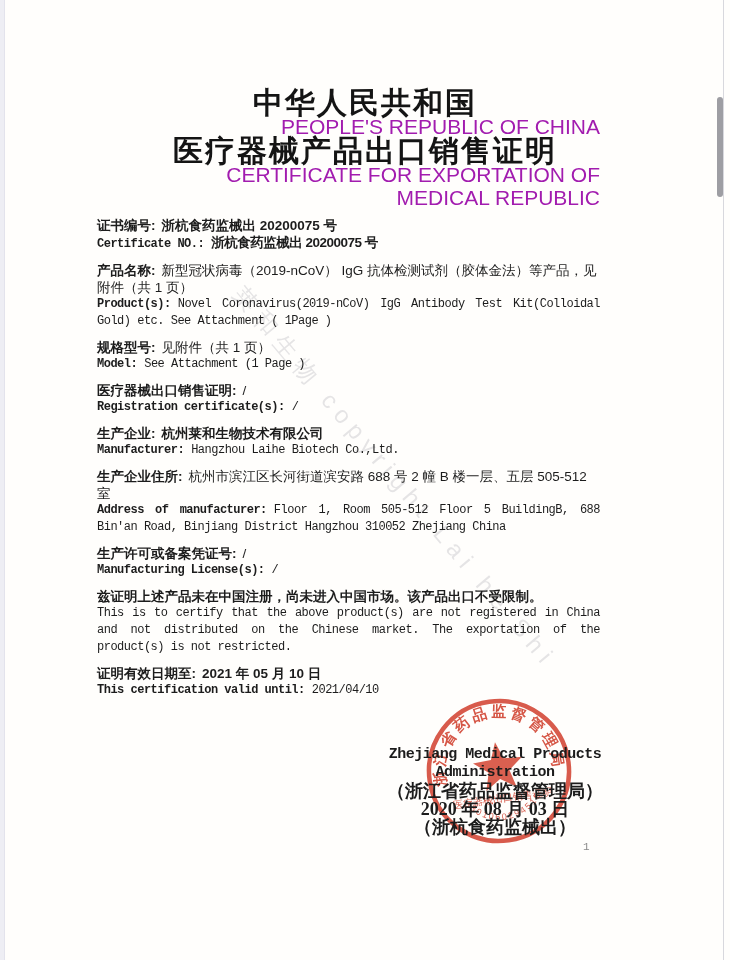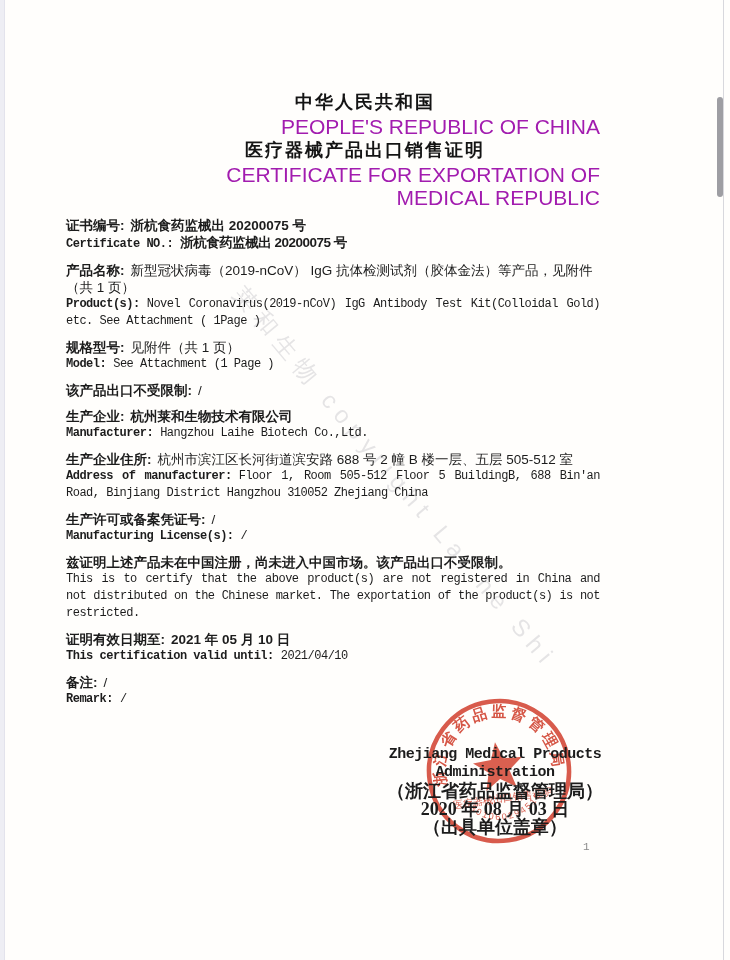--- a/index.html
+++ b/index.html
@@ -17,26 +17,26 @@
 
   
   .watermark { position:absolute; left:250px; top:280px; transform:rotate(50deg);
                transform-origin:0 0; white-space:nowrap; z-index:1;
                font-family:"Liberation Sans",sans-serif;
                font-size:24px; letter-spacing:7px; color:rgba(125,125,140,0.20); }
 
   
   .title-block { position:relative; z-index:3; padding-top:90px; text-align:center;
                  font-family:"Liberation Sans",sans-serif; }
-  .t-zh { font-size:18px; font-weight:bold; color:#141414; line-height:25px; letter-spacing:2px; }
+  .t-zh { font-size:30px; font-weight:bold; color:#141414; line-height:25px; letter-spacing:2px; }
   .t-en { font-size:21px; font-weight:400; color:#a21caf; line-height:23px; letter-spacing:0px;
           width:470px; margin:0 auto;text-align:right; }
 
   
-  .content { position:relative; z-index:3; padding:8px 130px 0 66px; }
+  .content { position:relative; z-index:3; padding:8px 130px 0 97px; }
   section.field { margin-bottom:9px; }
   .ln { line-height:17px; }
   .zh-ln { font-family:"Liberation Sans","DejaVu Sans",sans-serif; font-size:13.5px; }
   .zh-ln .lbl { font-weight:bold; margin-right:6px; }
   .zh-ln .val { font-weight:500; }
   .zh-ln .val.b { font-weight:bold; }
   .en-ln { font-size:12px; letter-spacing:-0.5px; }
   .en-ln .lbl { font-weight:bold; margin-right:7px; }
   .just { text-align:justify; }
 
@@ -76,21 +76,22 @@
       <p class="ln zh-ln"><span class="lbl">产品名称:</span><span class="val">新型冠状病毒（2019-nCoV） IgG 抗体检测试剂（胶体金法）等产品，见附件（共 1 页）</span></p>
       <p class="ln en-ln just"><span class="lbl">Product(s):</span><span class="val">Novel Coronavirus(2019-nCoV) IgG Antibody Test Kit(Colloidal Gold) etc. See Attachment ( 1Page )</span></p>
     </section>
 
     <section class="field">
       <p class="ln zh-ln"><span class="lbl">规格型号:</span><span class="val">见附件（共 1 页）</span></p>
       <p class="ln en-ln"><span class="lbl">Model:</span><span class="val">See Attachment (1 Page )</span></p>
     </section>
 
     <section class="field">
-      <p class="ln zh-ln"><span class="lbl">该产品出口不受限制:</span><span class="val">/</span></p>
+      <p class="ln zh-ln"><span class="lbl">医疗器械出口销售证明:</span><span class="val">/</span></p>
+      <p class="ln en-ln"><span class="lbl">Registration certificate(s):</span><span class="val">/</span></p>
     </section>
 
     <section class="field">
       <p class="ln zh-ln"><span class="lbl">生产企业:</span><span class="val b">杭州莱和生物技术有限公司</span></p>
       <p class="ln en-ln"><span class="lbl">Manufacturer:</span><span class="val">Hangzhou Laihe Biotech Co.,Ltd.</span></p>
     </section>
 
     <section class="field">
       <p class="ln zh-ln"><span class="lbl">生产企业住所:</span><span class="val">杭州市滨江区长河街道滨安路 688 号 2 幢 B 楼一层、五层 505-512 室</span></p>
       <p class="ln en-ln just"><span class="lbl">Address of manufacturer:</span><span class="val">Floor 1, Room 505-512 Floor 5 BuildingB, 688 Bin'an Road, Binjiang District Hangzhou 310052 Zhejiang China</span></p>
@@ -104,24 +105,20 @@
     <section class="field">
       <p class="ln zh-ln"><span class="lbl">兹证明上述产品未在中国注册，尚未进入中国市场。该产品出口不受限制。</span></p>
       <p class="ln en-ln just">This is to certify that the above product(s) are not registered in China and not distributed on the Chinese market. The exportation of the product(s) is not restricted.</p>
     </section>
 
     <section class="field">
       <p class="ln zh-ln"><span class="lbl">证明有效日期至:</span><span class="val b">2021 年 05 月 10 日</span></p>
       <p class="ln en-ln"><span class="lbl">This certification valid until:</span><span class="val">2021/04/10</span></p>
     </section>
 
-    <section class="field">
-      <p class="ln zh-ln"><span class="lbl">备注:</span><span class="val">/</span></p>
-      <p class="ln en-ln"><span class="lbl">Remark:</span><span class="val">/</span></p>
-    </section>
 
   </div>
 
   <svg class="stamp" viewBox="0 0 150 150" xmlns="http://www.w3.org/2000/svg">
     <circle cx="75" cy="75" r="70" fill="none" stroke="#cf3a28" stroke-width="4.5" opacity="0.92"></circle>
     <polygon points="75,46 81.5,63.1 99.7,64 85.5,75.4 90.3,93 75,83 59.7,93 64.5,75.4 50.3,64 68.5,63.1" fill="#d0402c" opacity="0.92"></polygon>
     <defs>
       <path id="arcTop" d="M 24,92 A 54,54 0 1 1 126,92" fill="none"></path>
       <path id="arcBottom" d="M 34,100 A 47,47 0 0 0 116,100" fill="none"></path>
     </defs>
@@ -131,21 +128,21 @@
     <text x="75" y="106" font-size="10" fill="#cf3a28" text-anchor="middle" opacity="0.9" font-family="Liberation Sans, sans-serif">医疗器械出口销售证明</text>
     <text font-size="9" fill="#cf3a28" letter-spacing="2" opacity="0.9" font-family="Liberation Sans, sans-serif">
       <textPath href="#arcBottom" startOffset="50%" text-anchor="middle">3301060294515</textPath>
     </text>
   </svg>
 
   <div class="footer-block">
     <div class="f-en">Zhejiang Medical Products Administration</div>
     <div class="f-zh">（浙江省药品监督管理局）</div>
     <div class="f-zh">2020 年 08 月 03 日</div>
-    <div class="f-zh">（出具单位盖章）</div>
+    <div class="f-zh">（浙杭食药监械出）</div>
   </div>
 
   <div class="page-number">1</div>
 
   <div class="left-strip"></div>
   <div class="right-line"></div>
   <div class="scroll-thumb"></div>
 
 </div>
 

